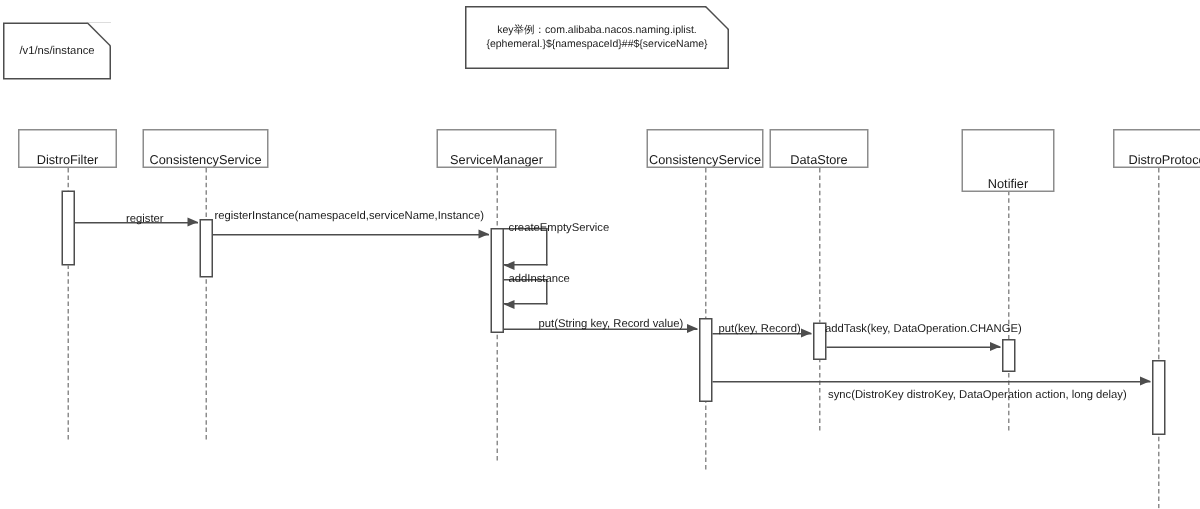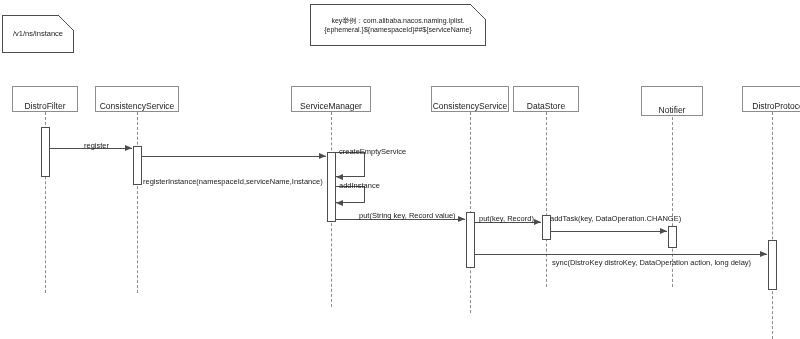--- a/index.html
+++ b/index.html
@@ -166,21 +166,21 @@
       </div>
       <div class="actor" style="left: 291px; top: 86px; width: 80px; height: 26px;">
         <span>ServiceManager</span>
       </div>
       <div class="actor" style="left: 431px; top: 86px; width: 78px; height: 26px;">
         <span>ConsistencyService</span>
       </div>
       <div class="actor" style="left: 513px; top: 86px; width: 66px; height: 26px;">
         <span>DataStore</span>
       </div>
-      <div class="actor" style="left: 641px; top: 86px; width: 62px; height: 30px;">
+      <div class="actor" style="left: 641px; top: 86px; width: 62px; height: 42px;">
         <span>Notifier</span>
       </div>
       <div class="actor" style="left: 742px; top: 86px; width: 74px; height: 26px;">
         <span>DistroProtocol</span>
       </div>
     </div>
   <div id="layer-activations">
       <div class="activation" style="left: 40.5px; top: 127px; height: 50px;"></div>
       <div class="activation" style="left: 132.5px; top: 146px; height: 39px;"></div>
       <div class="activation" style="left: 326.5px; top: 152px; height: 70px;"></div>
@@ -188,21 +188,21 @@
       <div class="activation" style="left: 541.5px; top: 215px; height: 25px;"></div>
       <div class="activation" style="left: 667.5px; top: 226px; height: 22px;"></div>
       <div class="activation" style="left: 767.5px; top: 240px; height: 50px;"></div>
     </div>
   <div id="layer-messages">
       <div class="msg-line" style="left: 50px; top: 148px; width: 82px;"></div>
       <div class="arrow-r" style="top: 145px; left: 125px;"></div>
       <div class="msg-label" style="left: 68px; top: 141px; padding-left: 16px;">register</div>
       <div class="msg-line" style="left: 142px; top: 156px; width: 184px;"></div>
       <div class="arrow-r" style="top: 153px; left: 319px;"></div>
-      <div class="msg-label" style="left: 143px; top: 139px; margin-top: 38px;">registerInstance(namespaceId,serviceName,Instance)</div>
+      <div class="msg-label" style="left: 143px; top: 139px;">registerInstance(namespaceId,serviceName,Instance)</div>
       <div class="msg-line" style="left: 336px; top: 219px; width: 129px;"></div>
       <div class="arrow-r" style="top: 216px; left: 458px;"></div>
       <div class="msg-label" style="left: 359px; top: 211px;">put(String key, Record value)</div>
       <div class="msg-line" style="left: 475px; top: 222px; width: 66px;"></div>
       <div class="arrow-r" style="top: 219px; left: 534px;"></div>
       <div class="msg-label" style="left: 479px; top: 214px;">put(key, Record)</div>
       <div class="msg-line" style="left: 551px; top: 231px; width: 116px;"></div>
       <div class="arrow-r" style="top: 228px; left: 660px;"></div>
       <div class="msg-label" style="left: 550px; top: 214px;">addTask(key, DataOperation.CHANGE)</div>
       <div class="msg-line" style="left: 475px; top: 254px; width: 292px;"></div>

